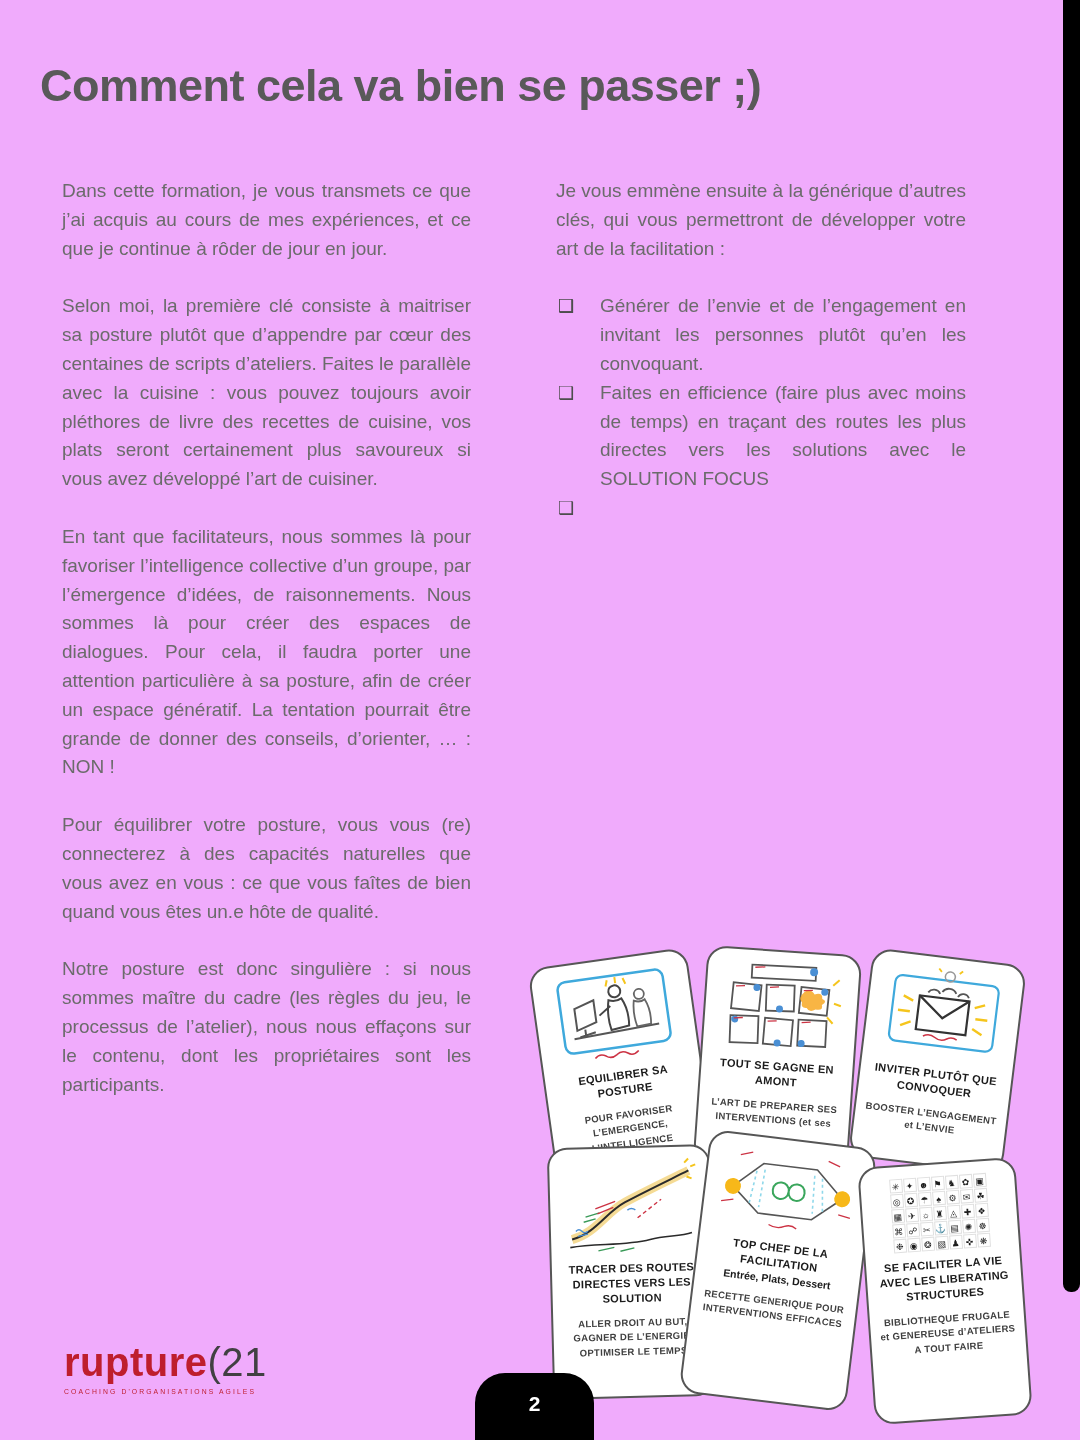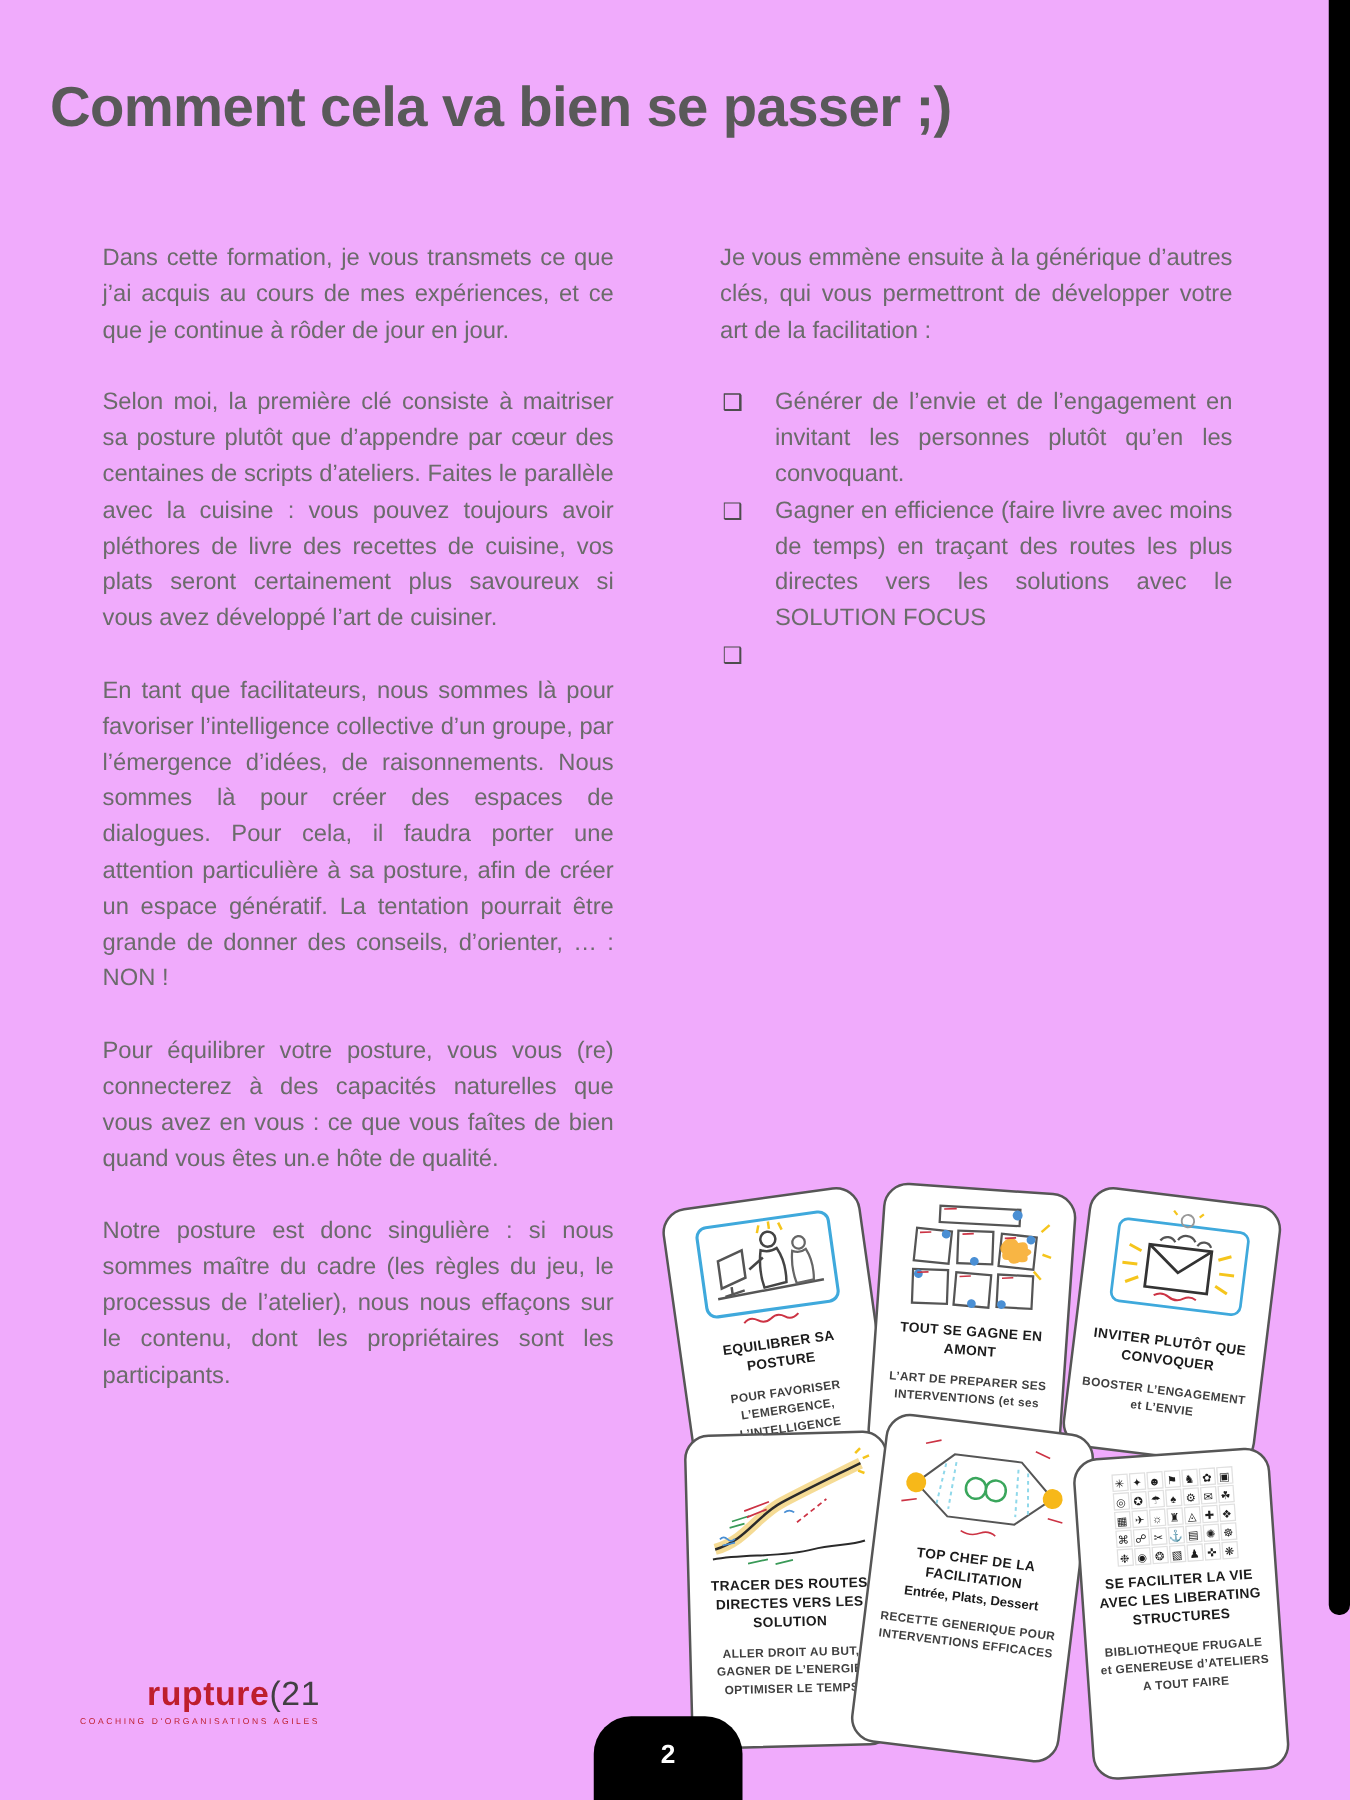--- a/index.html
+++ b/index.html
@@ -1,20 +1,20 @@
 <!DOCTYPE html>
 <html><head>
 <meta charset="utf-8">
 <style>
   html,body{margin:0;padding:0;background:#ffffff;}
   .page{position:relative;width:1080px;height:1440px;background:#f0abfc;overflow:hidden;
         font-family:"Liberation Sans",sans-serif;}
   .slide-title{position:absolute;left:40px;top:60px;font-size:45px;font-weight:bold;
         color:#595959;letter-spacing:-0.5px;}
-  .col{position:absolute;top:193px;margin-left:20px;}
+  .col{position:absolute;top:177px;}
   .col-left{left:62px;width:409px;}
   .col-right{left:556px;width:410px;}
   .col p{margin:0 0 29px 0;font-size:19px;line-height:28.8px;color:#6b6b6b;text-align:justify;}
   ul.checklist{list-style:none;margin:0;padding:0;}
   ul.checklist li{position:relative;padding-left:44px;font-size:19px;line-height:28.8px;
         color:#6b6b6b;text-align:justify;}
   ul.checklist .blt{position:absolute;left:2px;top:0;font-size:18px;color:#4d4d4d;}
   
   .card{position:absolute;background:#ffffff;border:2.5px solid #565656;border-radius:20px;
         box-sizing:border-box;display:flex;flex-direction:column;align-items:center;
@@ -30,21 +30,21 @@
   .c4{left:550px;top:1146px;width:163px;height:252px;transform:rotate(-1.5deg);z-index:2;}
   .c5{left:694px;top:1138px;width:168px;height:265px;transform:rotate(7deg);z-index:2;}
   .c6{left:866px;top:1162px;width:158px;height:258px;transform:rotate(-4deg);z-index:2;}
   
   .icon-grid{display:grid;grid-template-columns:repeat(7,13px);grid-auto-rows:14px;gap:1px;
         margin-top:2px;}
   .icon-grid span{display:block;width:13px;height:14px;font-size:9px;line-height:14px;
         text-align:center;color:#1d1d1d;border:1px solid #e0e0e0;box-sizing:border-box;}
   
   .logo{position:absolute;left:64px;top:1340px;}
-  .logo-line{font-size:27px;letter-spacing:0.5px;text-align:right;}
+  .logo-line{font-size:40px;letter-spacing:0.5px;text-align:right;}
   .logo-main{color:#be1e2d;font-weight:bold;}
   .logo-suffix{color:#414042;font-weight:normal;}
   .logo-tagline{font-size:6.8px;letter-spacing:2.1px;color:#be1e2d;margin-top:3px;
         white-space:nowrap;}
   .page-tab{position:absolute;left:475px;top:1373px;width:119px;height:67px;background:#000;
         border-radius:30px 30px 0 0;display:flex;align-items:center;justify-content:center;z-index:5;}
   .page-tab .num{color:#ffffff;font-size:21px;font-weight:bold;margin-top:-6px;}
   .side-bar{position:absolute;right:0;top:0;width:17px;height:1292px;background:#000;
         border-radius:0 0 8px 8px;z-index:4;}
 </style>
@@ -68,21 +68,21 @@
     <ul class="checklist">
       <li>
         <span class="blt">❑</span>
       </li>
       <li>
         <span class="blt">❑</span>
         <span>Générer de l’envie et de l’engagement en invitant les personnes plutôt qu’en les convoquant.</span>
       </li>
       <li>
         <span class="blt">❑</span>
-        <span>Gagner en efficience (faire livre avec moins de temps) en traçant des routes les plus directes vers les solutions avec le SOLUTION FOCUS</span>
+        <span>Faites en efficience (faire plus avec moins de temps) en traçant des routes les plus directes vers les solutions avec le SOLUTION FOCUS</span>
       </li>
       <li>
         <span class="blt">❑</span>
       </li>
     </ul>
   </div>
 
   <div class="card c1">
     <svg width="122" height="92" viewBox="0 0 122 92">
       <rect x="8" y="6" width="106" height="72" rx="8" fill="none" stroke="#3fa9dc" stroke-width="2.5"></rect>

